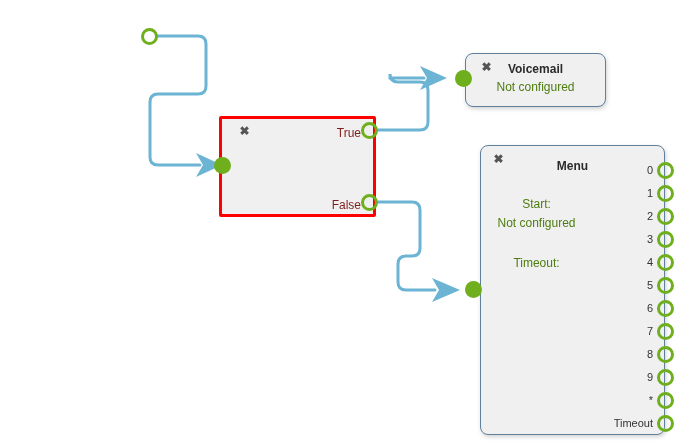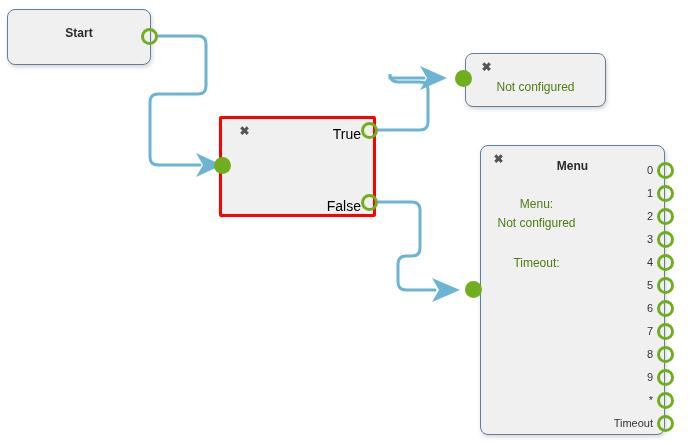--- a/index.html
+++ b/index.html
@@ -91,22 +91,22 @@
   }
   .port-label {
     position: absolute;
     font-size: 11px;
     color: #333333;
     text-align: right;
     white-space: nowrap;
   }
   .io-label {
     position: absolute;
-    font-size: 14px;
-    color: #000000;
+    font-size: 12px;
+    color: #7f1d1d;
     text-align: right;
     white-space: nowrap;
   }
 </style>
 </head>
 <body>
 
 <div id="canvas">
 
   <svg id="wires" viewBox="0 0 692 444" width="692" height="444">
@@ -119,44 +119,42 @@
     <path d="M 157 36 L 198 36 Q 206 36 206 44 L 206 86 Q 206 94 198 94 L 158 94 Q 150 94 150 102 L 150 157 Q 150 165 158 165 L 200 165" fill="none" stroke="#6cb4d4" stroke-width="3" stroke-linecap="round"></path>
     <polygon points="196,153 222,165 196,177 203,165" fill="#6cb4d4"></polygon>
 
     <path d="M 378 130 L 420 130 Q 428 130 428 122 L 428 90 Q 428 82 420 82 L 398 82 Q 390 82 390 74 L 390 78 L 424 78" fill="none" stroke="#6cb4d4" stroke-width="3" stroke-linecap="round"></path>
     <polygon points="420,66 447,78 420,90 427,78" fill="#6cb4d4"></polygon>
 
     <path d="M 378 202 L 412 202 Q 420 202 420 210 L 420 248 Q 420 256 412 256 L 406 256 Q 398 256 398 264 L 398 282 Q 398 290 406 290 L 435 290" fill="none" stroke="#6cb4d4" stroke-width="3" stroke-linecap="round"></path>
     <polygon points="432,278 460,290 432,302 439,290" fill="#6cb4d4"></polygon>
   </svg>
 
-  <div class="node" style="left:7px; top:9px; width:144px; height:56px;">
-    <div class="node-title" style="top:16px;">Start</div>
-  </div>
   <div class="port-ring" style="left:141px; top:28px;"></div>
 
   <div class="node selected" style="left:219px; top:116px; width:157px; height:101px;">
     <div class="close-icon" style="left:16px; top:6px;">✖</div>
     <div class="io-label" style="right:12px; top:7px;">True</div>
     <div class="io-label" style="right:12px; top:79px;">False</div>
   </div>
   <div class="port-dot" style="left:214px; top:157px;"></div>
   <div class="port-ring" style="left:361px; top:122px;"></div>
   <div class="port-ring" style="left:361px; top:194px;"></div>
 
   <div class="node" style="left:465px; top:53px; width:141px; height:54px;">
     <div class="close-icon" style="left:14px; top:7px;">✖</div>
+    <div class="node-title" style="top:8px;">Voicemail</div>
     <div class="sub-line" style="top:26px;">Not configured</div>
   </div>
   <div class="port-dot" style="left:455px; top:70px;"></div>
 
   <div class="node" style="left:480px; top:145px; width:185px; height:290px;">
     <div class="close-icon" style="left:11px; top:7px;">✖</div>
     <div class="node-title" style="top:13px;text-align:center;">Menu</div>
-    <div class="sub-line" style="top:51px; right:72px; left:0;">Menu:</div>
+    <div class="sub-line" style="top:51px; right:72px; left:0;">Start:</div>
     <div class="sub-line" style="top:70px; right:72px; left:0;">Not configured</div>
     <div class="sub-line" style="top:110px; right:72px; left:0;">Timeout:</div>
   </div>
   <div class="port-dot" style="left:465px; top:281px;"></div>
 
   <div id="menu-ports">
       <div class="port-label" style="position: absolute; right: 39px; top: 164px;">0</div>
       <div class="port-ring" style="left: 657px; top: 162px;"></div>
       <div class="port-label" style="position: absolute; right: 39px; top: 187px;">1</div>
       <div class="port-ring" style="left: 657px; top: 185px;"></div>

